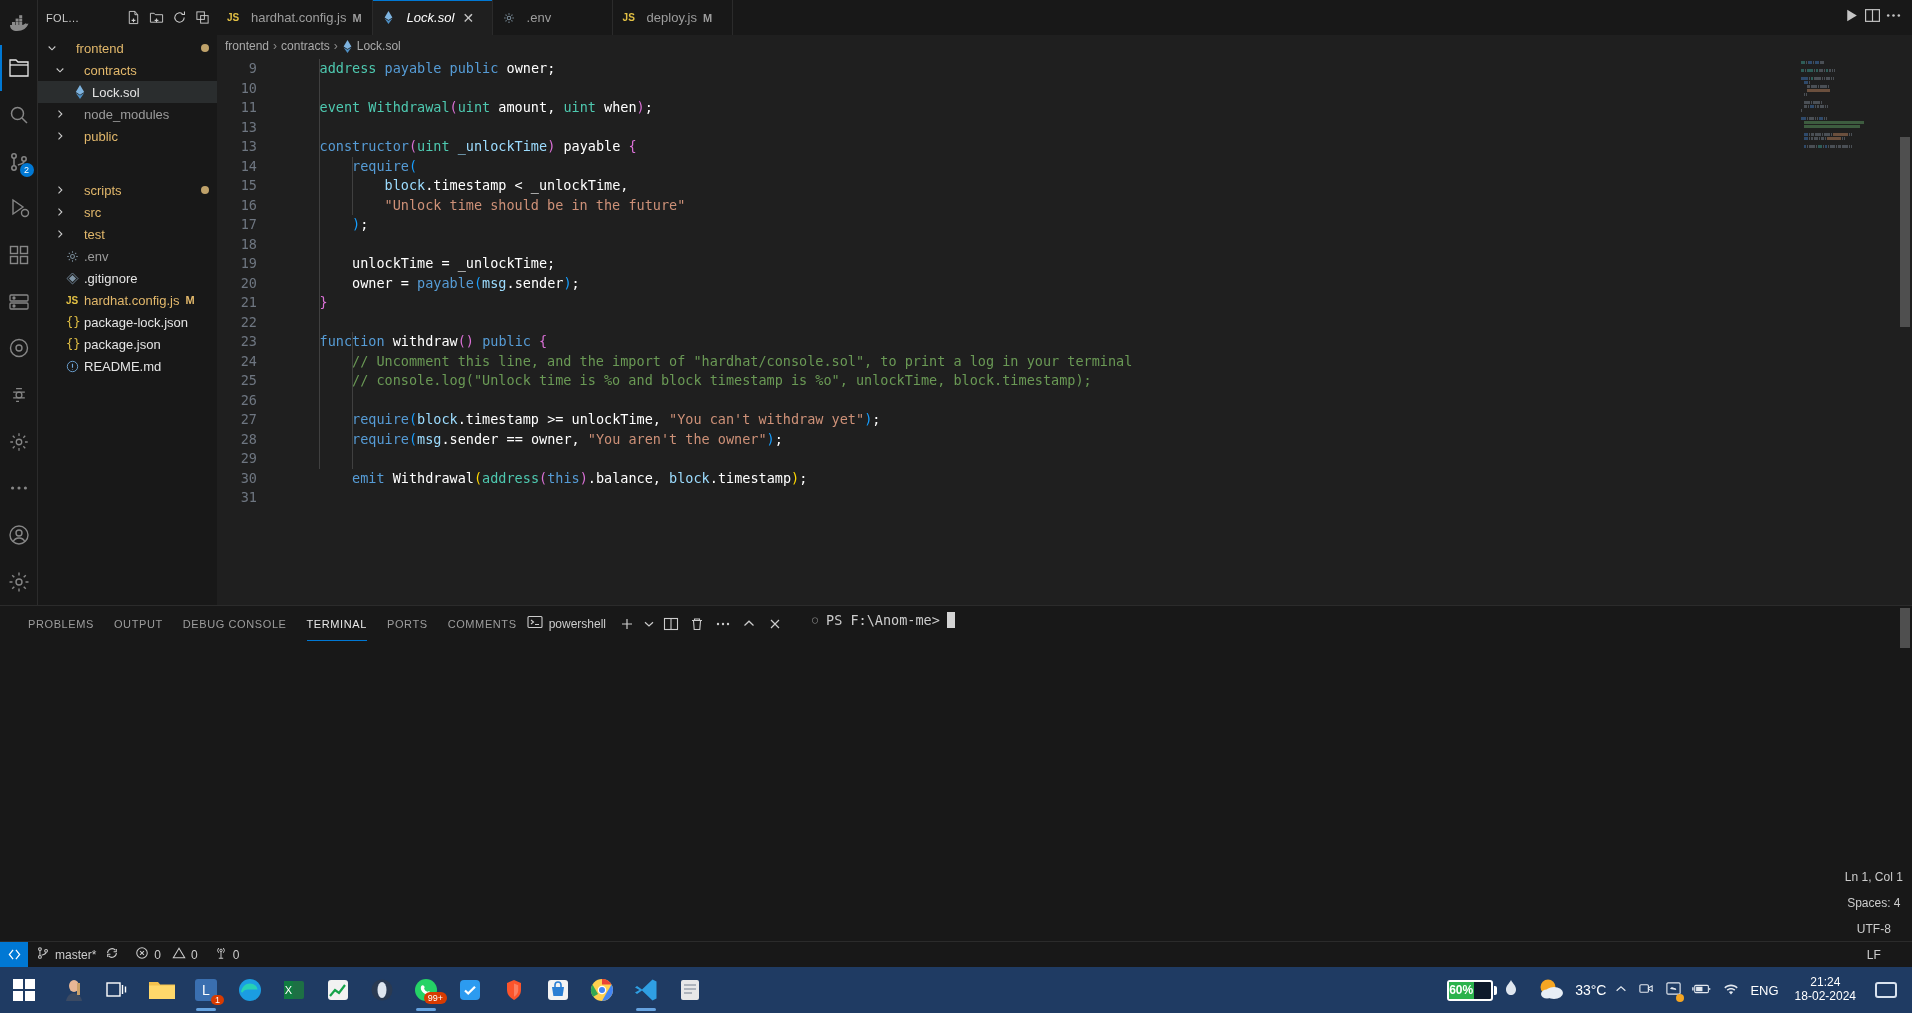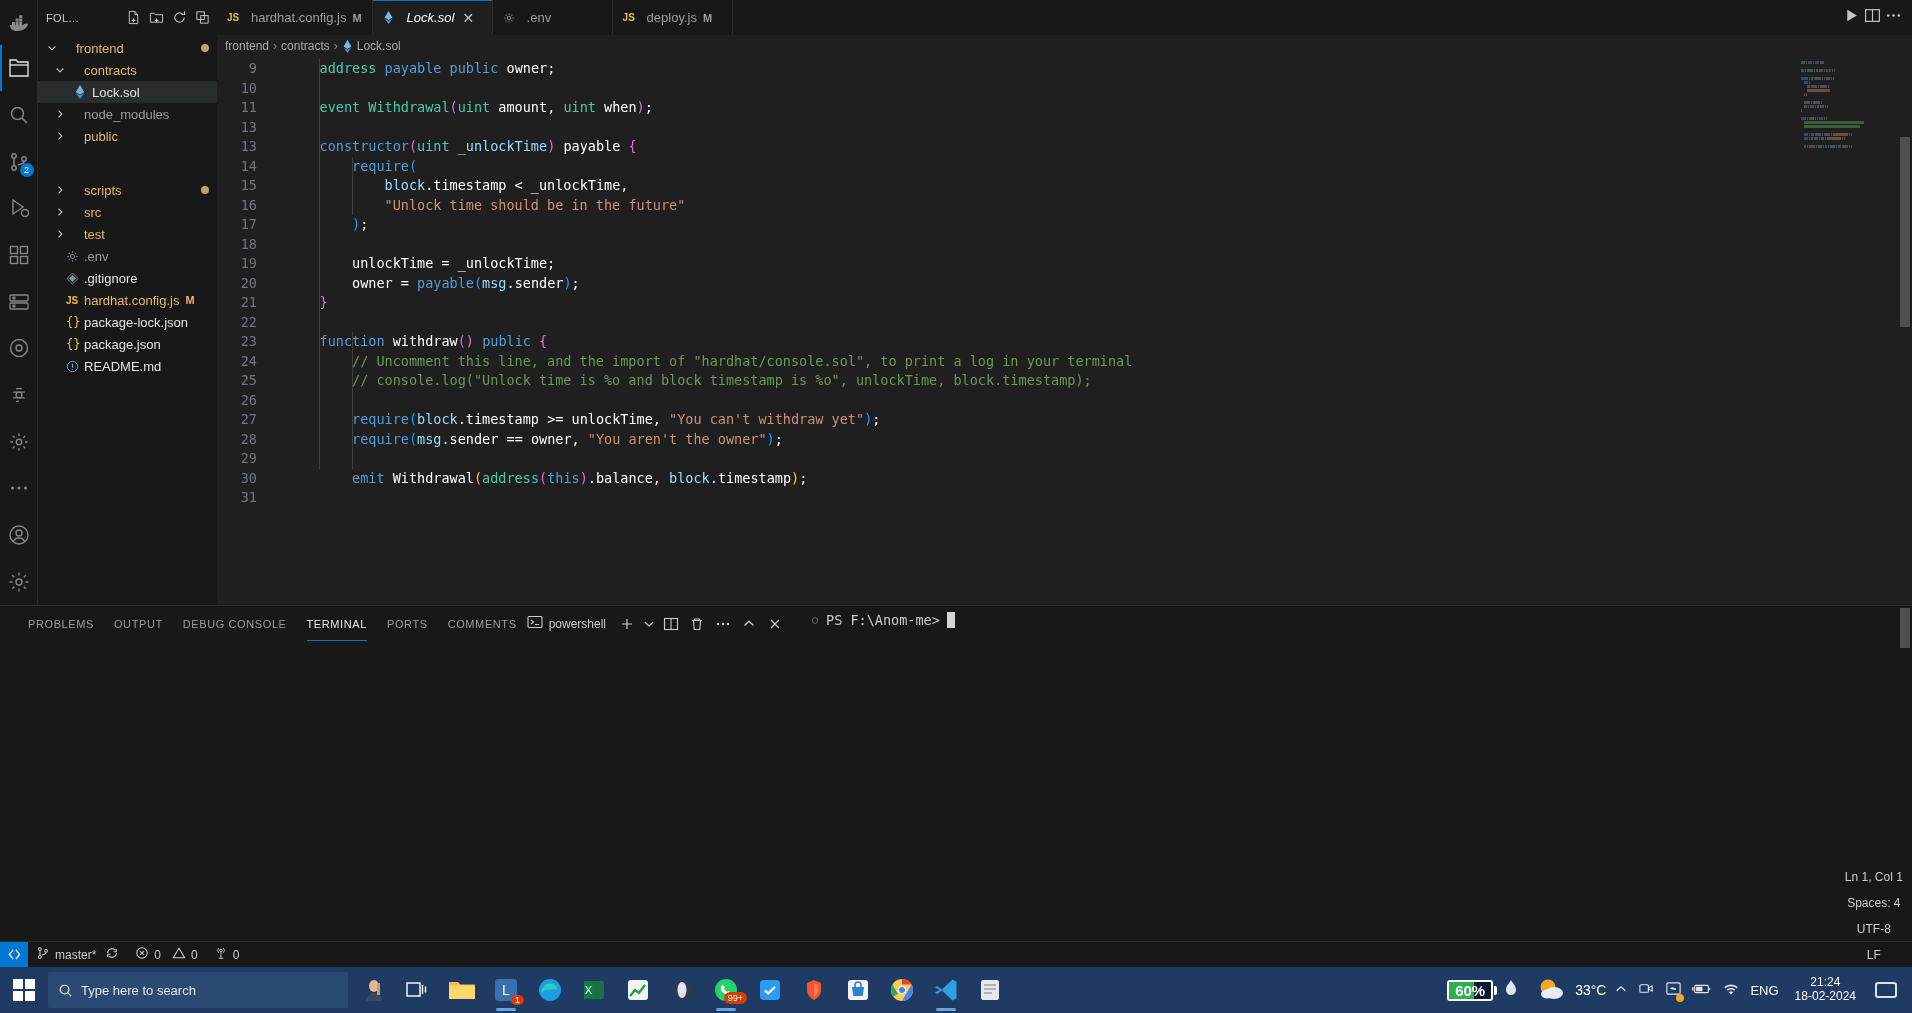--- a/index.html
+++ b/index.html
@@ -175,21 +175,21 @@
   .tb-tray { display: flex; align-items: center; gap: 10px; padding: 0 6px; }
   .tb-clock { display: flex; flex-direction: column; align-items: center; line-height: 1.15; font-size: 12px; padding: 0 8px; }
   .batt {
     display: flex; align-items: center;
   }
   .batt-box {
     width: 46px; height: 21px; border: 2px solid #ffffff; border-radius: 3px; display: flex; align-items: center;
     position: relative; background: #0e1a2b; overflow: hidden;
   }
   .batt-fill { position:absolute; left:0; top:0; bottom:0; width: 60%; background: #2bb24c; }
-  .batt-txt { position: relative; z-index: 2; width: 100%; text-align: center; font-size: 15px; color: #fff; font-weight: bold; }
+  .batt-txt { position: relative; z-index: 2; width: 100%; text-align: left; font-size: 12px; color: #fff; font-weight: bold; }
   .batt-tip { width: 3px; height: 9px; background: #fff; border-radius: 0 2px 2px 0; margin-left: 1px; }
   .tb-temp { display: flex; align-items: center; gap: 8px; font-size: 14px; }
   .taskview-pill { width: 22px; height: 16px; border: 2px solid #d9e2ee; border-radius: 3px; }
 </style>
 </head>
 <body>
 
 <div class="app">
   <div class="body-row">
 
@@ -838,27 +838,20 @@
 
   <div class="taskbar">
     <div class="tb-start">
       <svg width="22" height="22" viewBox="0 0 22 22" fill="#ffffff">
           <rect x="0" y="0" width="10" height="10"></rect>
           <rect x="12" y="0" width="10" height="10"></rect>
           <rect x="0" y="12" width="10" height="10"></rect>
           <rect x="12" y="12" width="10" height="10"></rect>
         </svg>
     </div>
-    <div class="tb-search">
-      <svg width="15" height="15" viewBox="0 0 16 16" fill="none" stroke="#e3e8ef" stroke-width="1.3">
-          <circle cx="7" cy="7" r="4.6"></circle>
-          <path d="M10.4 10.4L14 14"></path>
-        </svg>
-      <span>Type here to search</span>
-    </div>
     <div class="tb-icons">
       <div class="tb-ico">
         <svg width="26" height="26" viewBox="0 0 26 26">
             <ellipse cx="13" cy="9" rx="5" ry="6" fill="#e8b796"></ellipse>
             <path d="M5 24c1-5 4-8 8-8s7 3 8 8z" fill="#3b4a63"></path>
             <rect x="16" y="6" width="3" height="12" fill="#c9a06a"></rect>
           </svg>
       </div>
       <div class="tb-ico">
         <svg width="24" height="20" viewBox="0 0 24 20" fill="none" stroke="#ffffff" stroke-width="1.4">

